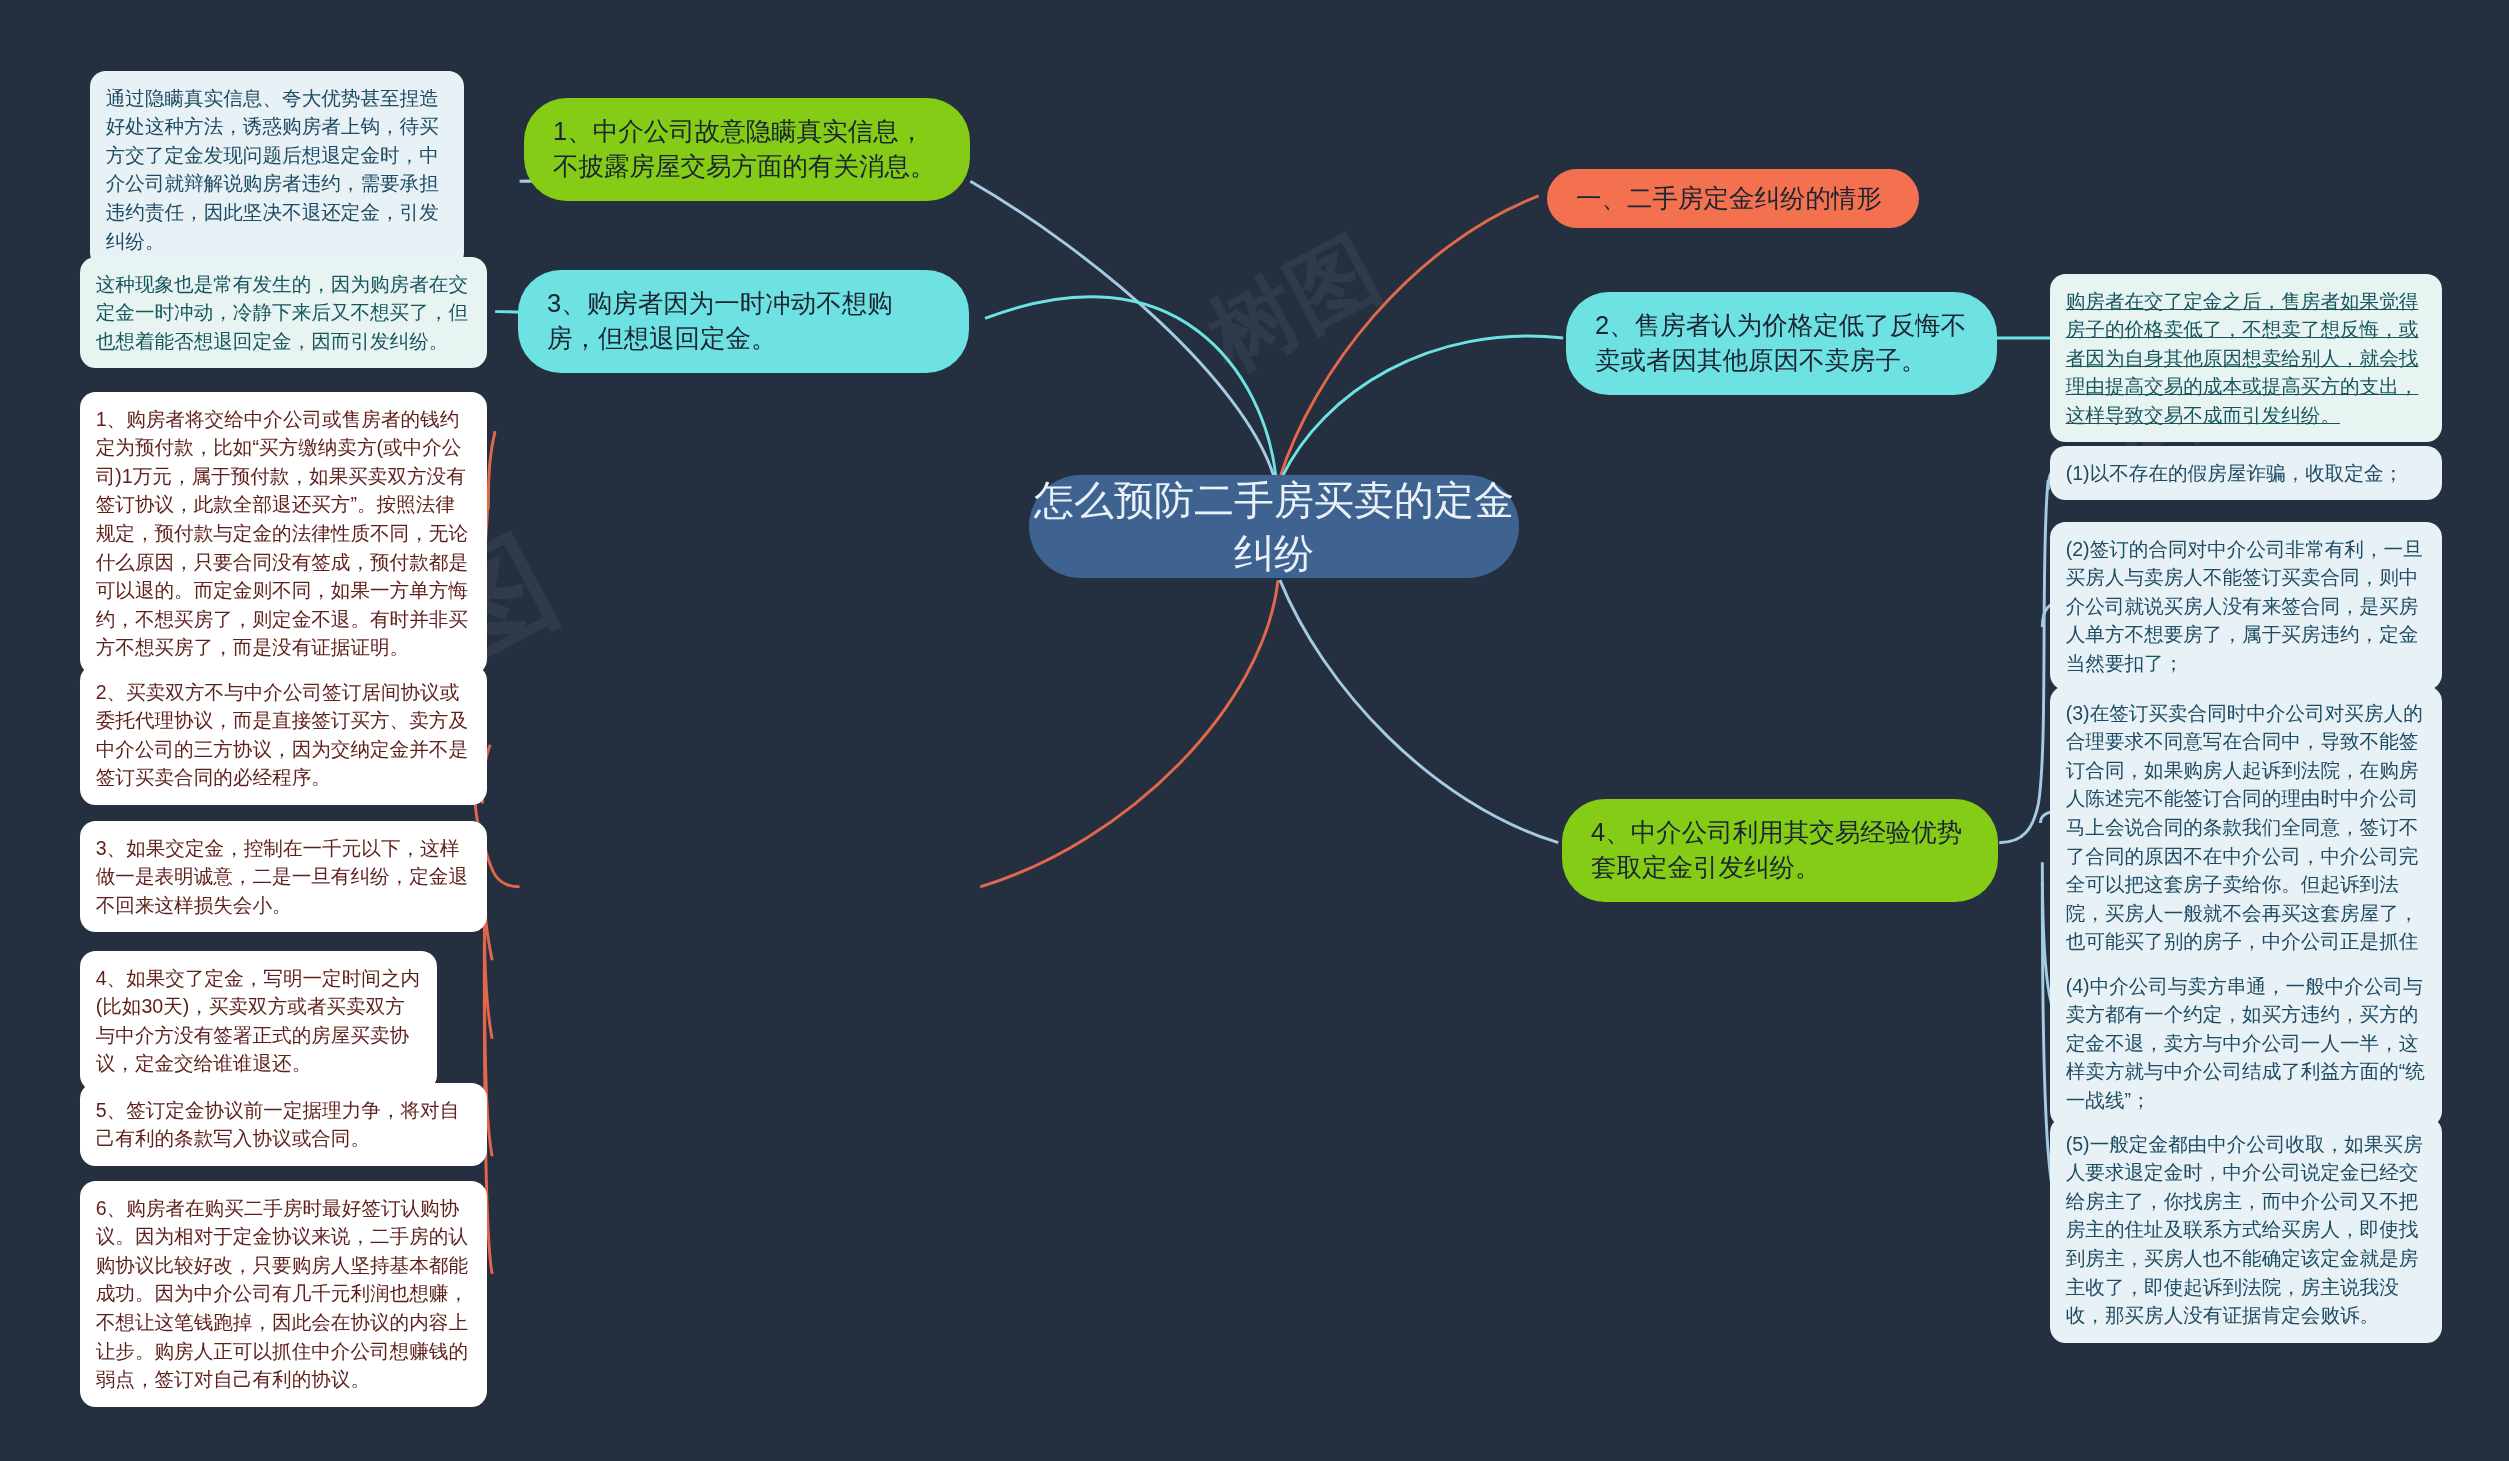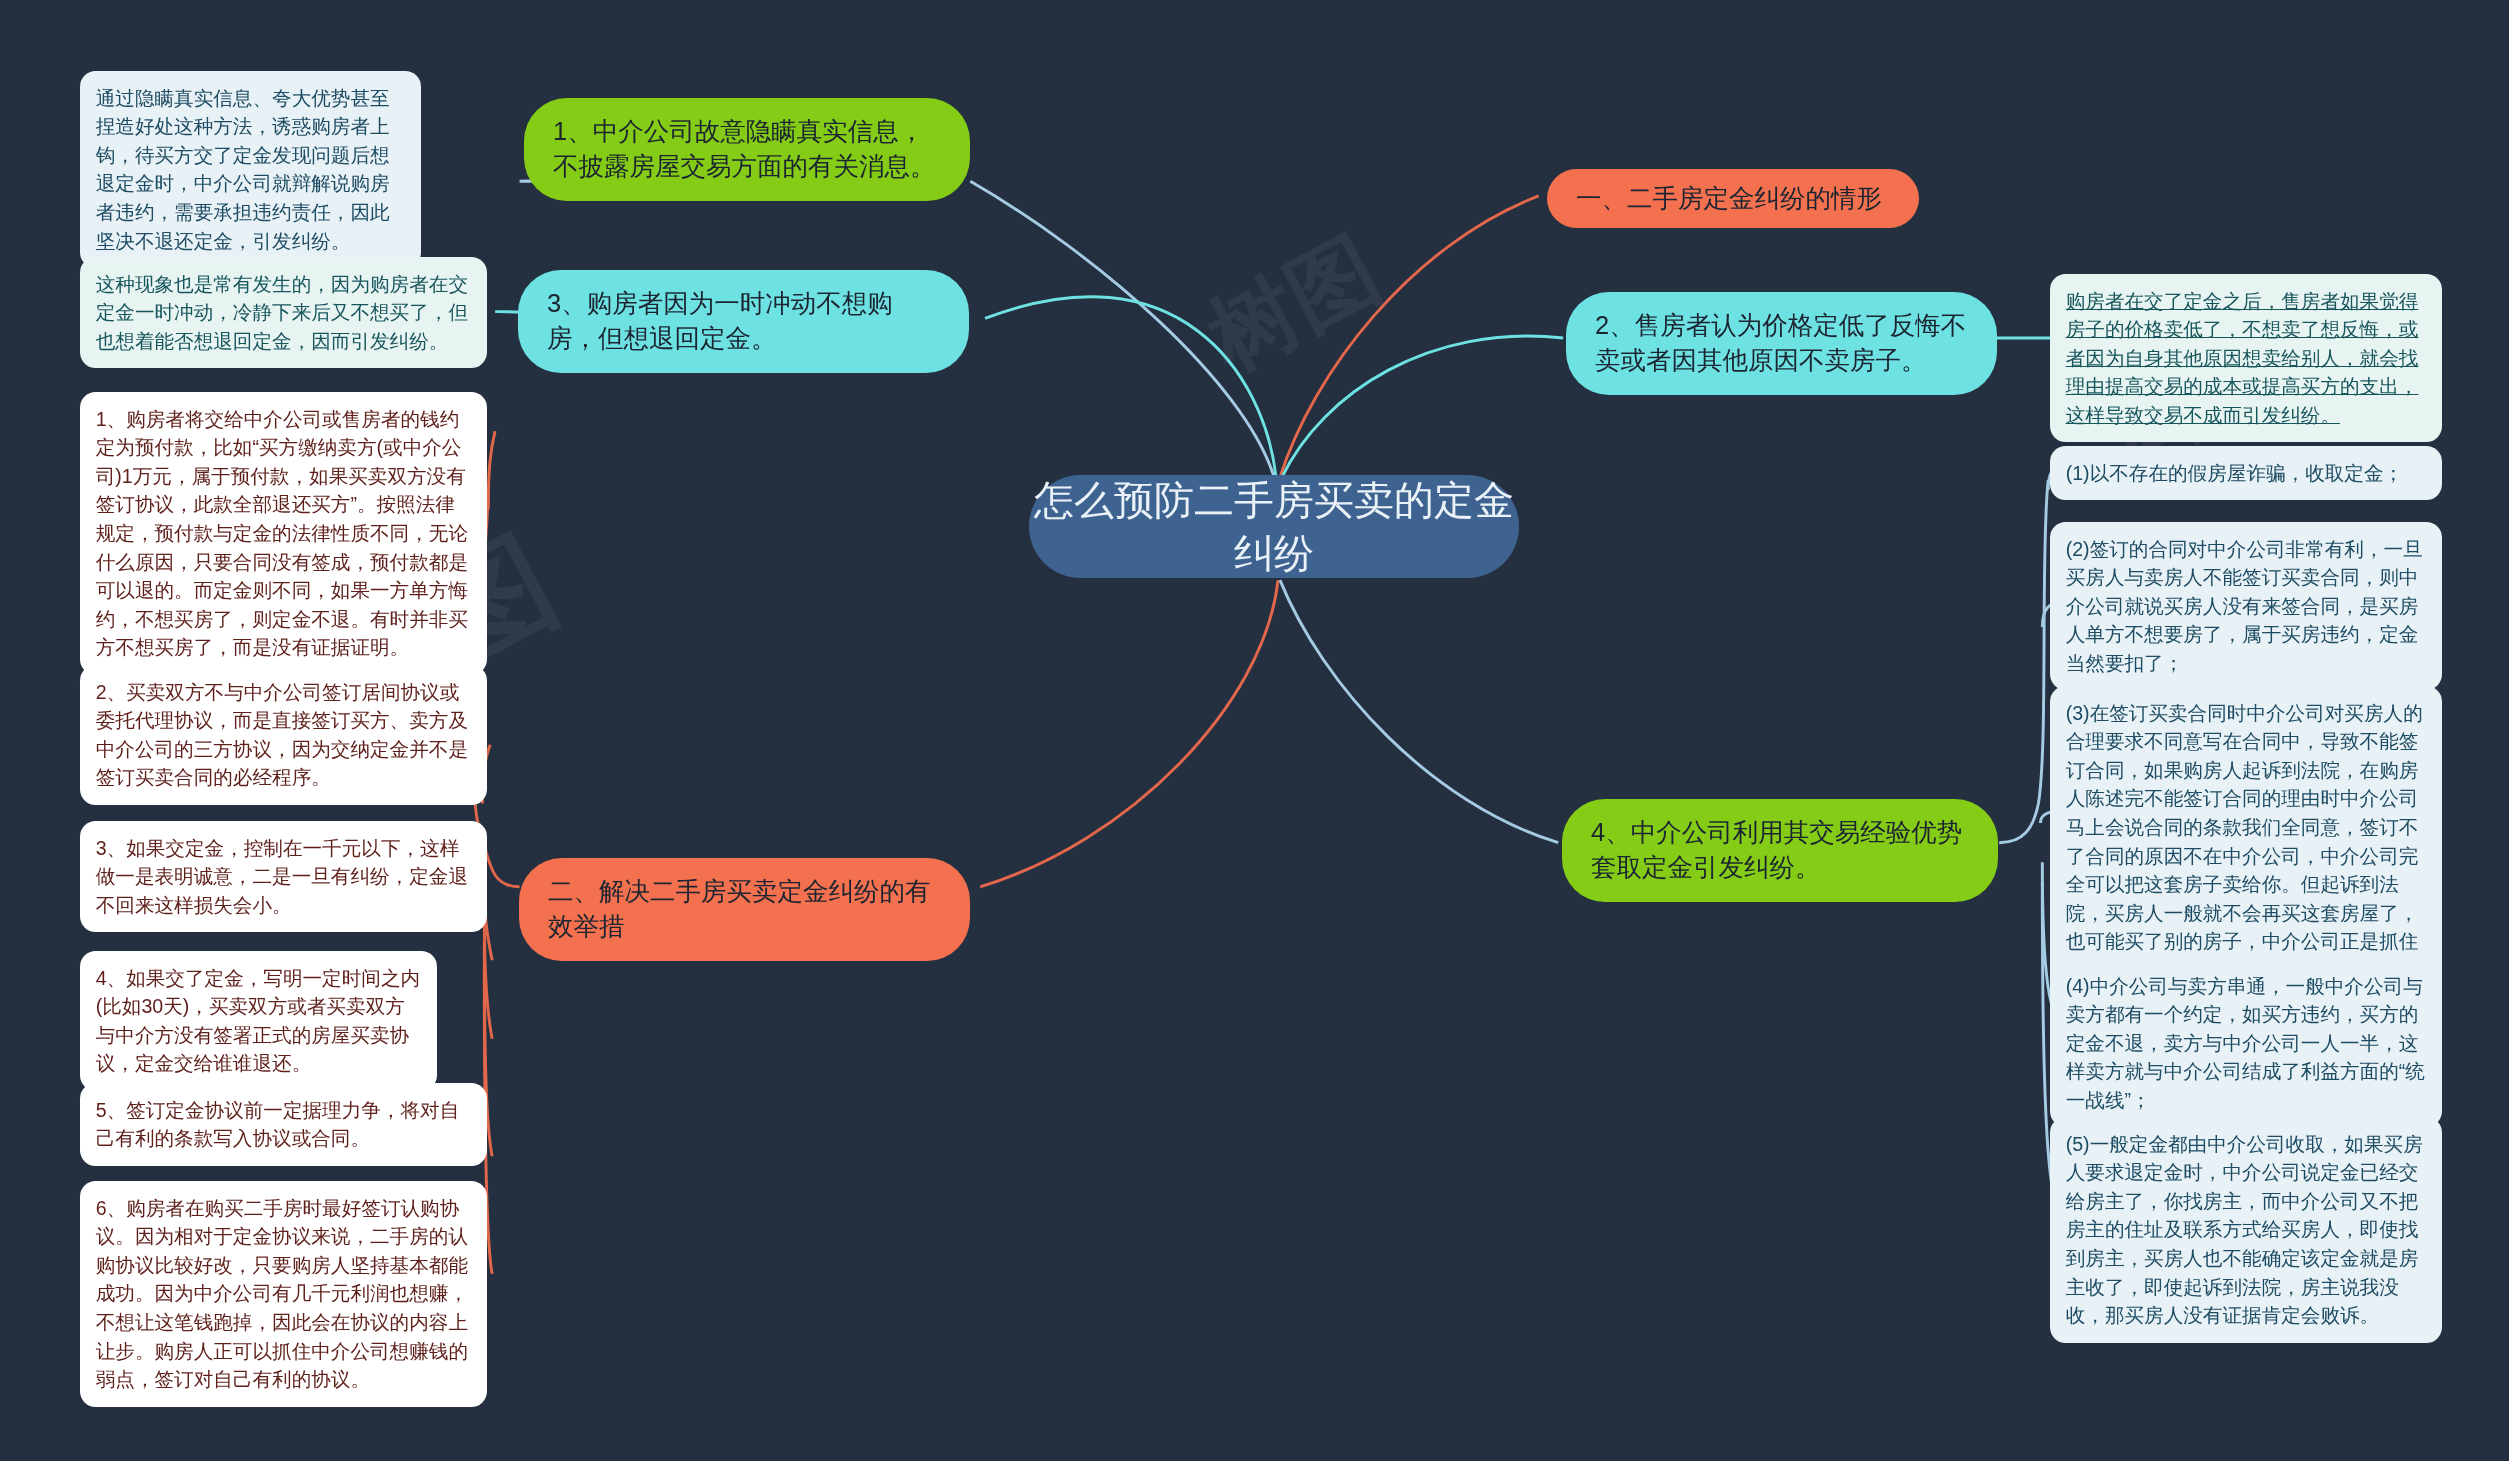--- a/index.html
+++ b/index.html
@@ -105,25 +105,22 @@
   </div>
 
   <div class="node pill pill-cyan" style="left:1566px; top:292px; width:431px;">
     <div class="node-inner">2、售房者认为价格定低了反悔不卖或者因其他原因不卖房子。</div>
   </div>
 
   <div class="node pill pill-blue" style="left:1562px; top:799px; width:436px;">
     <div class="node-inner">4、中介公司利用其交易经验优势套取定金引发纠纷。</div>
   </div>
 
-  <div class="node pill pill-orange" style="left:519px; top:858px; width:451px;">
-    <div class="node-inner">二、解决二手房买卖定金纠纷的有效举措</div>
-  </div>
 
-  <div class="node card card-blue" style="left:80px; top:71px; width:341px;">
+  <div class="node card card-blue" style="left:90px; top:71px; width:374px;">
     <div class="node-inner">通过隐瞒真实信息、夸大优势甚至捏造好处这种方法，诱惑购房者上钩，待买方交了定金发现问题后想退定金时，中介公司就辩解说购房者违约，需要承担违约责任，因此坚决不退还定金，引发纠纷。</div>
   </div>
 
   <div class="node card card-mint" style="left:80px; top:257px; width:407px;">
     <div class="node-inner">这种现象也是常有发生的，因为购房者在交定金一时冲动，冷静下来后又不想买了，但也想着能否想退回定金，因而引发纠纷。</div>
   </div>
 
   <div class="node card card-peach" style="left:80px; top:392px; width:407px;">
     <div class="node-inner">1、购房者将交给中介公司或售房者的钱约定为预付款，比如“买方缴纳卖方(或中介公司)1万元，属于预付款，如果买卖双方没有签订协议，此款全部退还买方”。按照法律规定，预付款与定金的法律性质不同，无论什么原因，只要合同没有签成，预付款都是可以退的。而定金则不同，如果一方单方悔约，不想买房了，则定金不退。有时并非买方不想买房了，而是没有证据证明。</div>
   </div>

